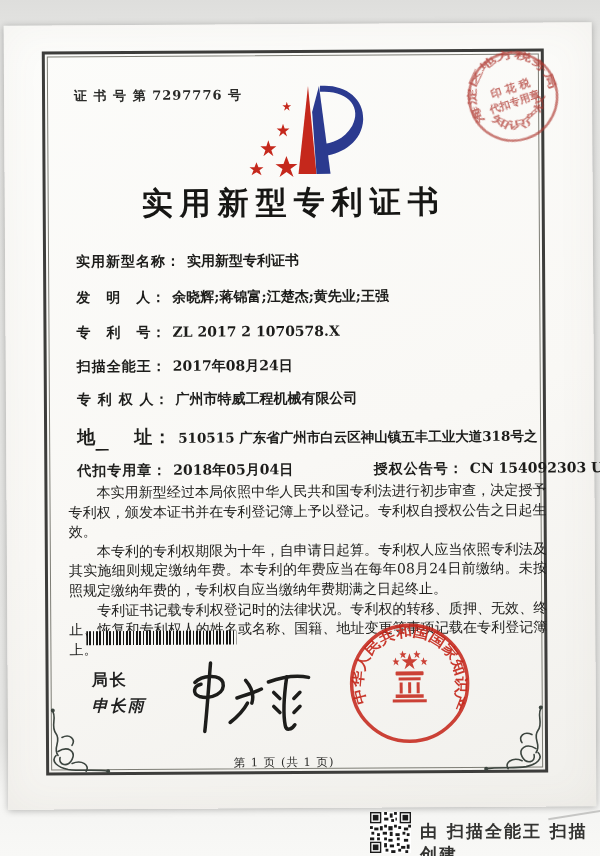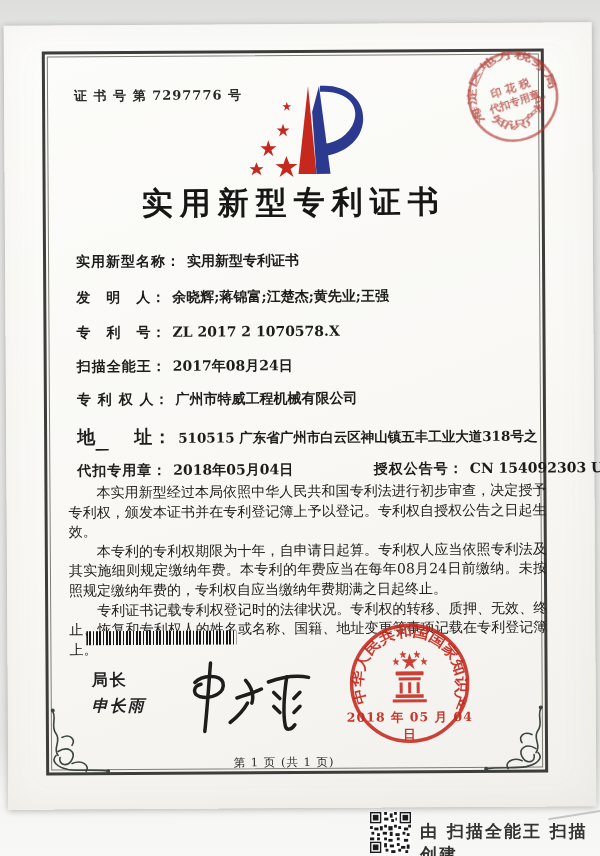--- a/index.html
+++ b/index.html
@@ -157,21 +157,20 @@
           <polygon points="76,36 77,39 80,39 78,41 79,44 76,42 74,44 75,41 73,39 75,39"></polygon>
           <rect x="48" y="50" width="28" height="4" rx="1"></rect>
           <rect x="51" y="56" width="22" height="3"></rect>
           <rect x="52" y="61" width="3" height="11"></rect>
           <rect x="60.5" y="61" width="3" height="11"></rect>
           <rect x="69" y="61" width="3" height="11"></rect>
           <rect x="48" y="73" width="28" height="3.5"></rect>
           <rect x="45" y="78" width="34" height="3"></rect>
         </g>
       </svg>
-      <div class="seal-date">2018 年 05 月 04 日</div>
     </div>
 
     <div class="abs pagefoot">第 1 页 (共 1 页)</div>
 
     <div class="abs stamp-box">
       <svg width="110" height="110" viewBox="0 0 110 110">
         <defs>
           <path id="stampTop" d="M 23,72 A 37,37 0 1 1 87,72" fill="none"></path>
           <path id="stampBot" d="M 26,64 A 30,30 0 0 0 84,64" fill="none"></path>
         </defs>

